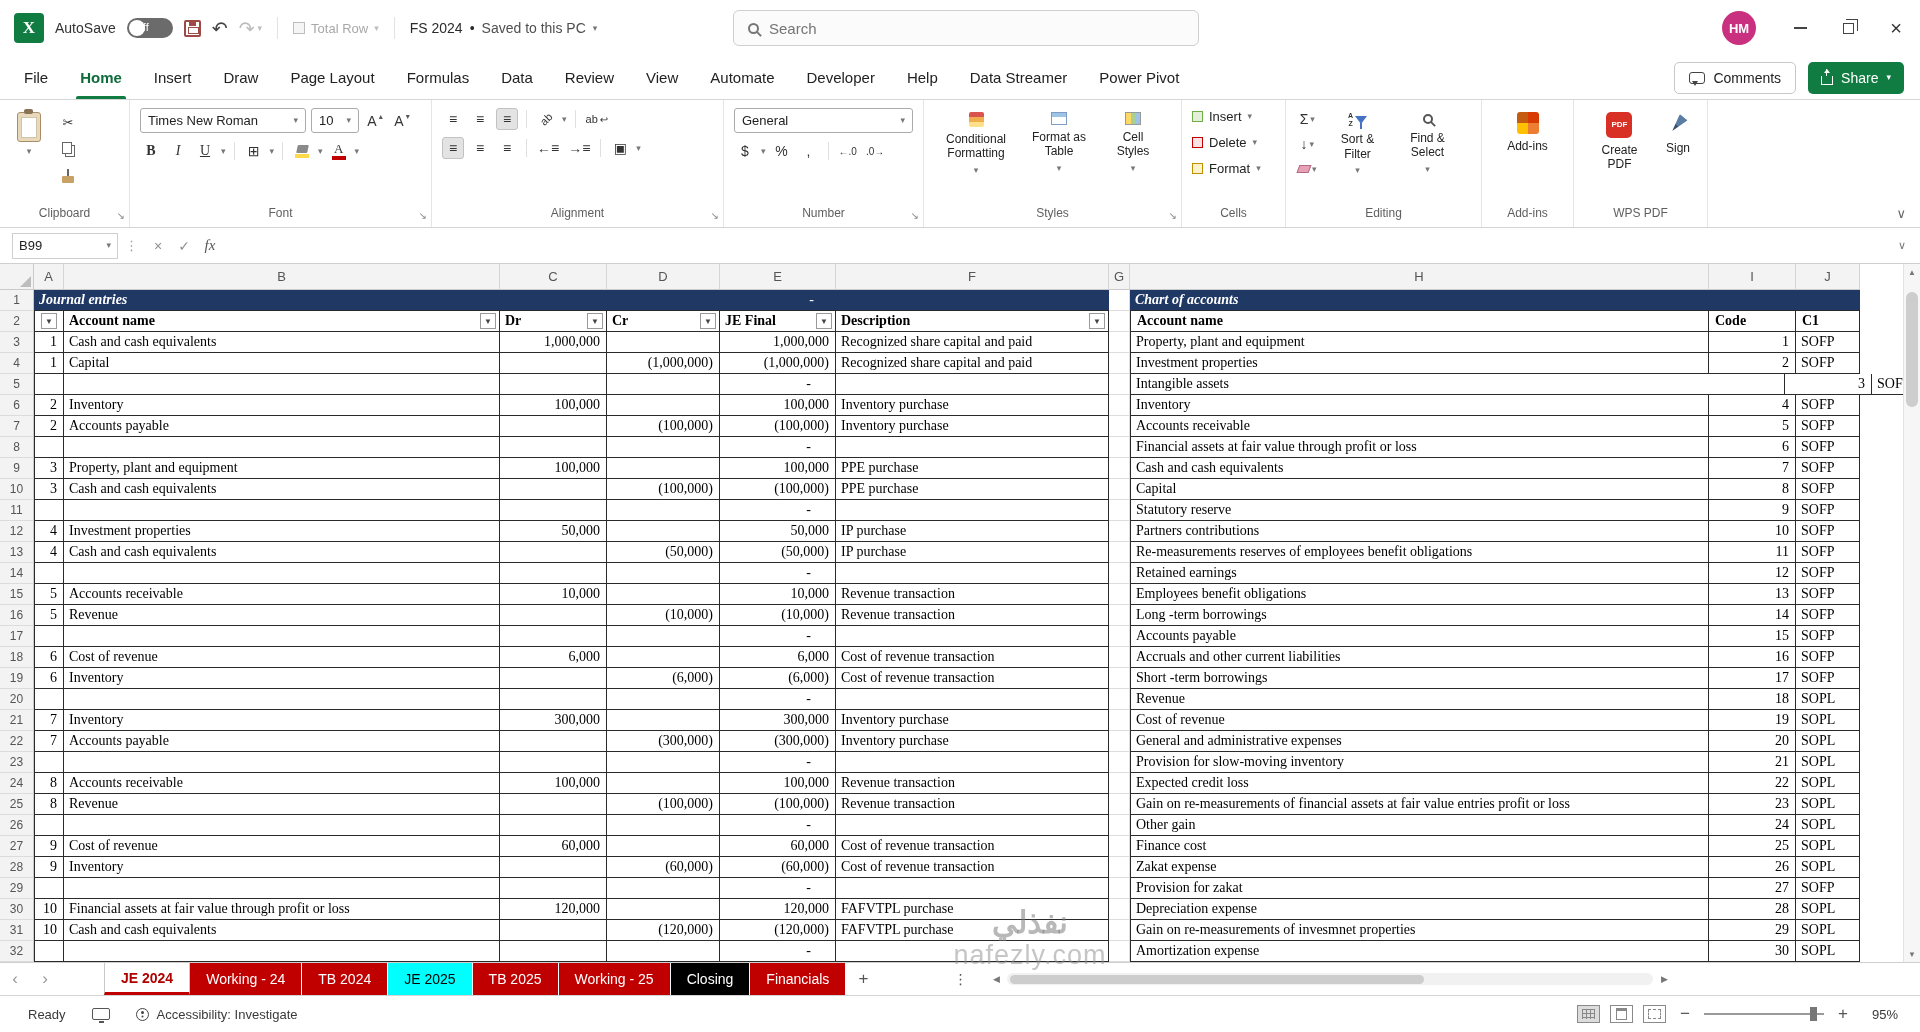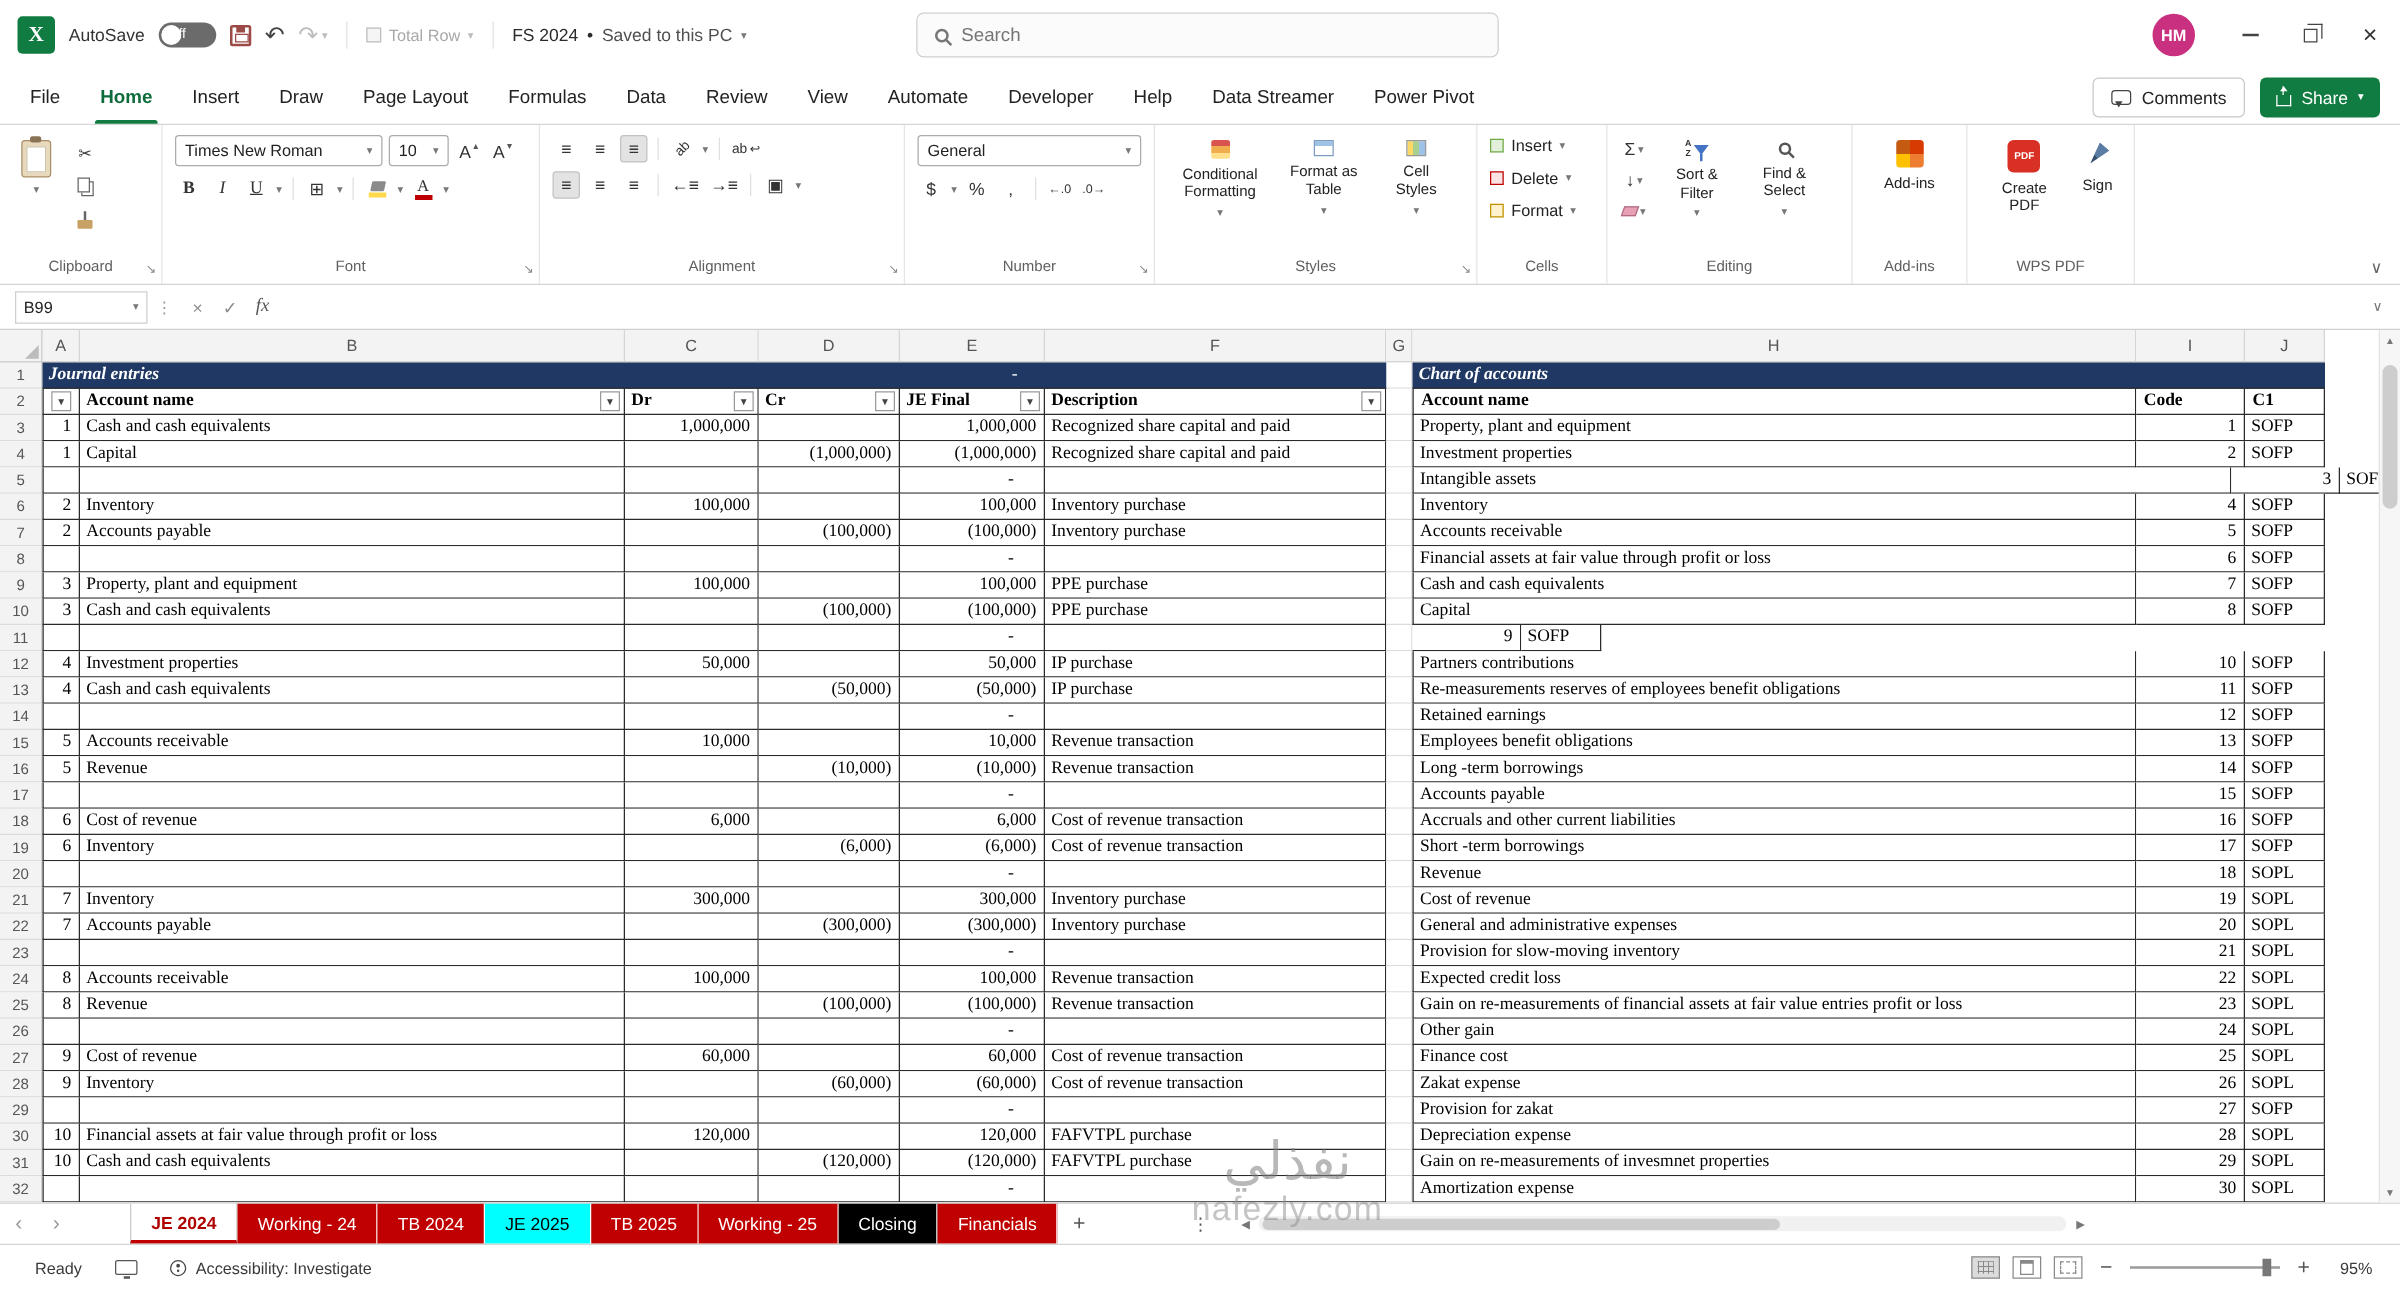--- a/index.html
+++ b/index.html
@@ -172,21 +172,21 @@
   .vicon .in1{width:13px;height:10px;background:repeating-linear-gradient(90deg,#888 0 1px,transparent 1px 4px),repeating-linear-gradient(#888 0 1px,transparent 1px 4px)}
   .vicon .in2{width:11px;height:12px;border:1px solid #888;border-top:3px solid #888}
   .vicon .in3{width:13px;height:10px;border:1px dashed #888}
   .zoombtn{font-size:17px;color:#555;width:18px;text-align:center}
   .zslider{width:120px;height:2px;background:#9a9a9a;position:relative}
   .zthumb{position:absolute;left:88%;top:-6px;width:7px;height:14px;background:#777}
   .zoomtext{min-width:36px;text-align:right}
 
   
   #watermark{position:absolute;left:920px;top:906px;width:220px;text-align:center;z-index:40;pointer-events:none}
-  .wm1{font-size:42px;font-weight:400;color:rgba(125,125,125,.55);line-height:1.1}
+  .wm1{font-size:31px;font-weight:700;color:rgba(125,125,125,.55);line-height:1.1}
   .wm2{font-size:27px;color:rgba(140,140,140,.5);letter-spacing:1px}
 </style>
 </head>
 <body>
 
 <div id="titlebar">
   <div class="tb-left">
     <div class="logo">X</div>
     <span class="autosave-label">AutoSave</span>
     <div class="toggle">
@@ -657,20 +657,21 @@
       </div>
       <div class="grow">
         <div class="rowhdr">11</div>
         <div class="cell num tb lb" style="width:30px"></div>
         <div class="cell txt tb" style="width:436px"></div>
         <div class="cell num tb" style="width:107px"></div>
         <div class="cell num tb" style="width:113px"></div>
         <div class="cell num tb dash" style="width:116px">-</div>
         <div class="cell txt tb" style="width:273px"></div>
         <div class="cell gcell" style="width:21px"></div>
+        <div class="cell txt tb lb" style="width:579px">Statutory reserve</div>
         <div class="cell num tb" style="width:87px">9</div>
         <div class="cell txt tb" style="width:64px">SOFP</div>
       </div>
       <div class="grow">
         <div class="rowhdr">12</div>
         <div class="cell num tb lb" style="width:30px">4</div>
         <div class="cell txt tb" style="width:436px">Investment properties</div>
         <div class="cell num tb" style="width:107px">50,000</div>
         <div class="cell num tb" style="width:113px"></div>
         <div class="cell num tb" style="width:116px">50,000</div>

